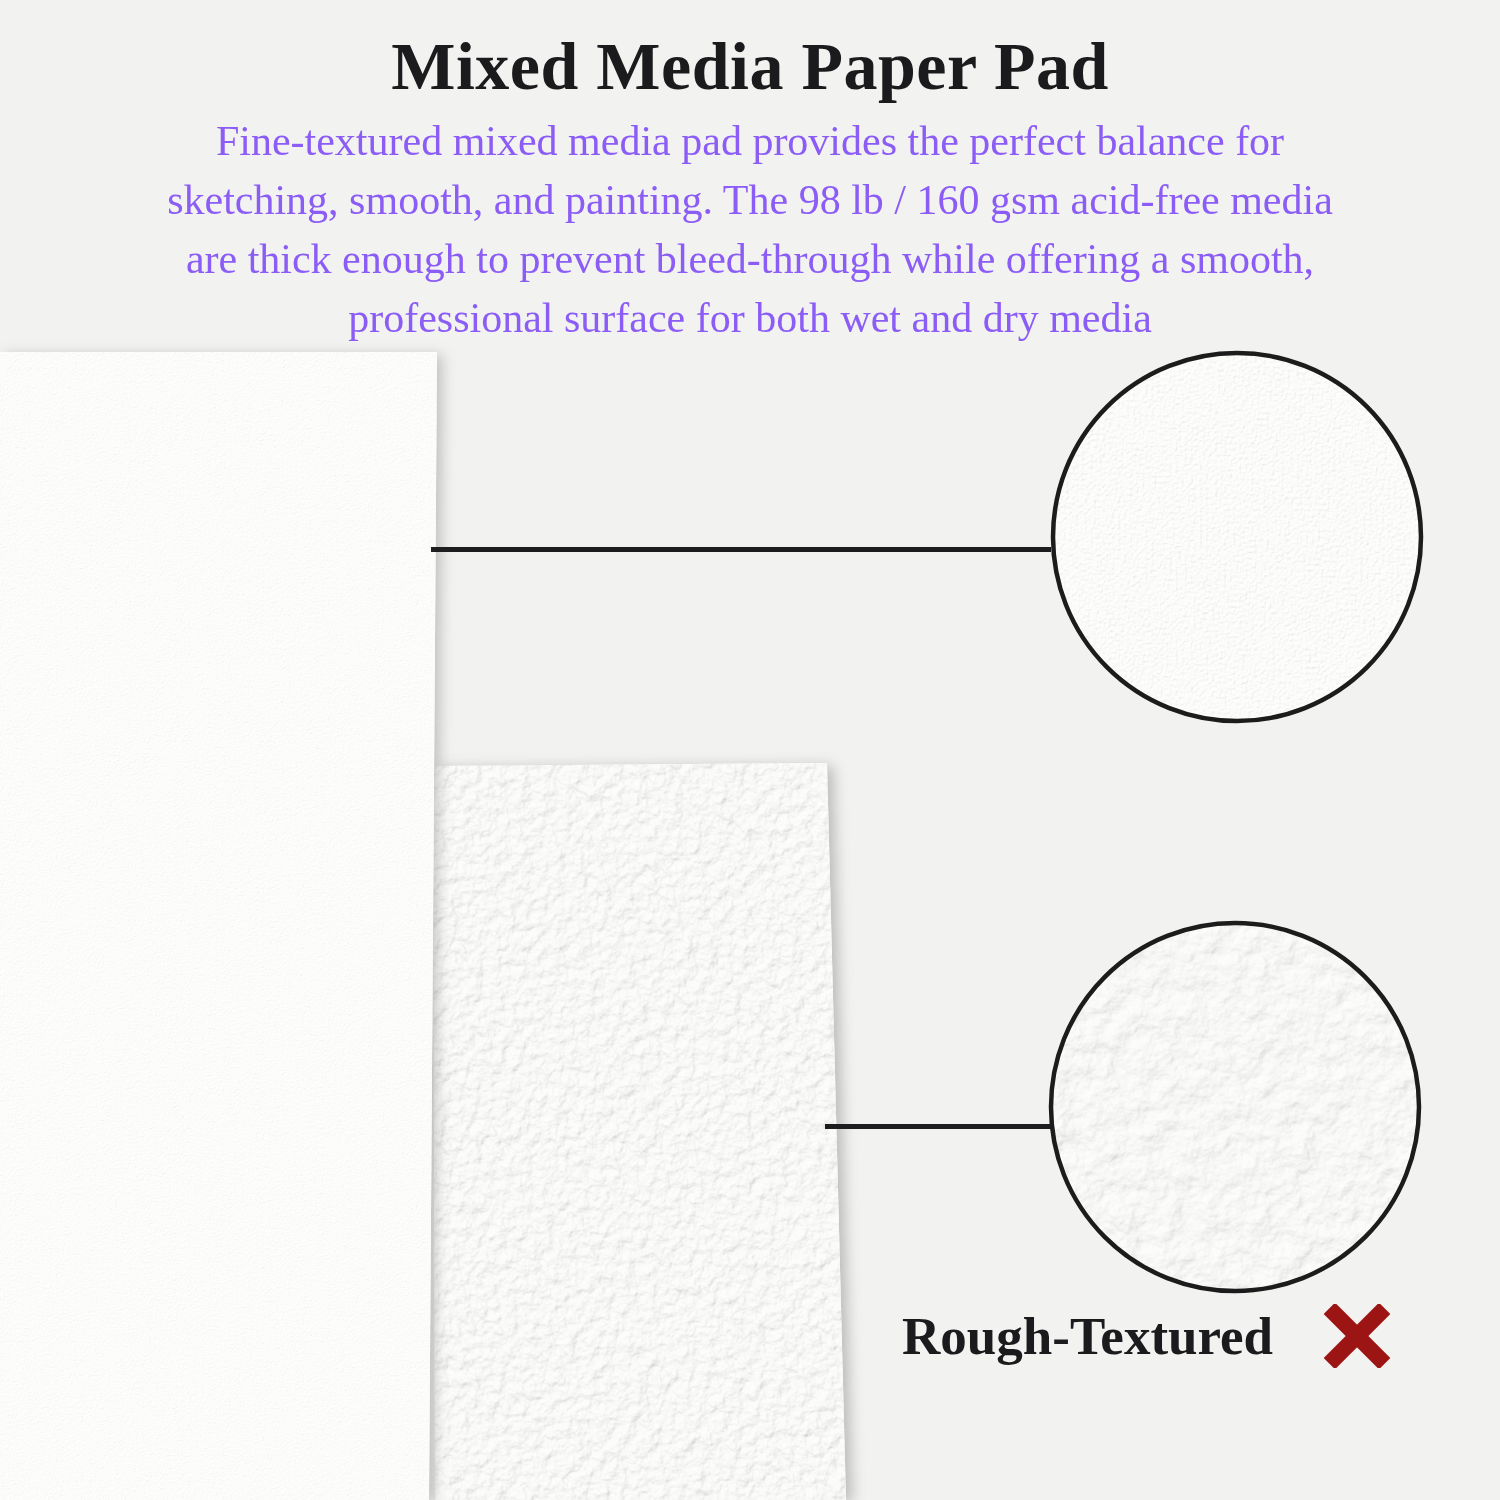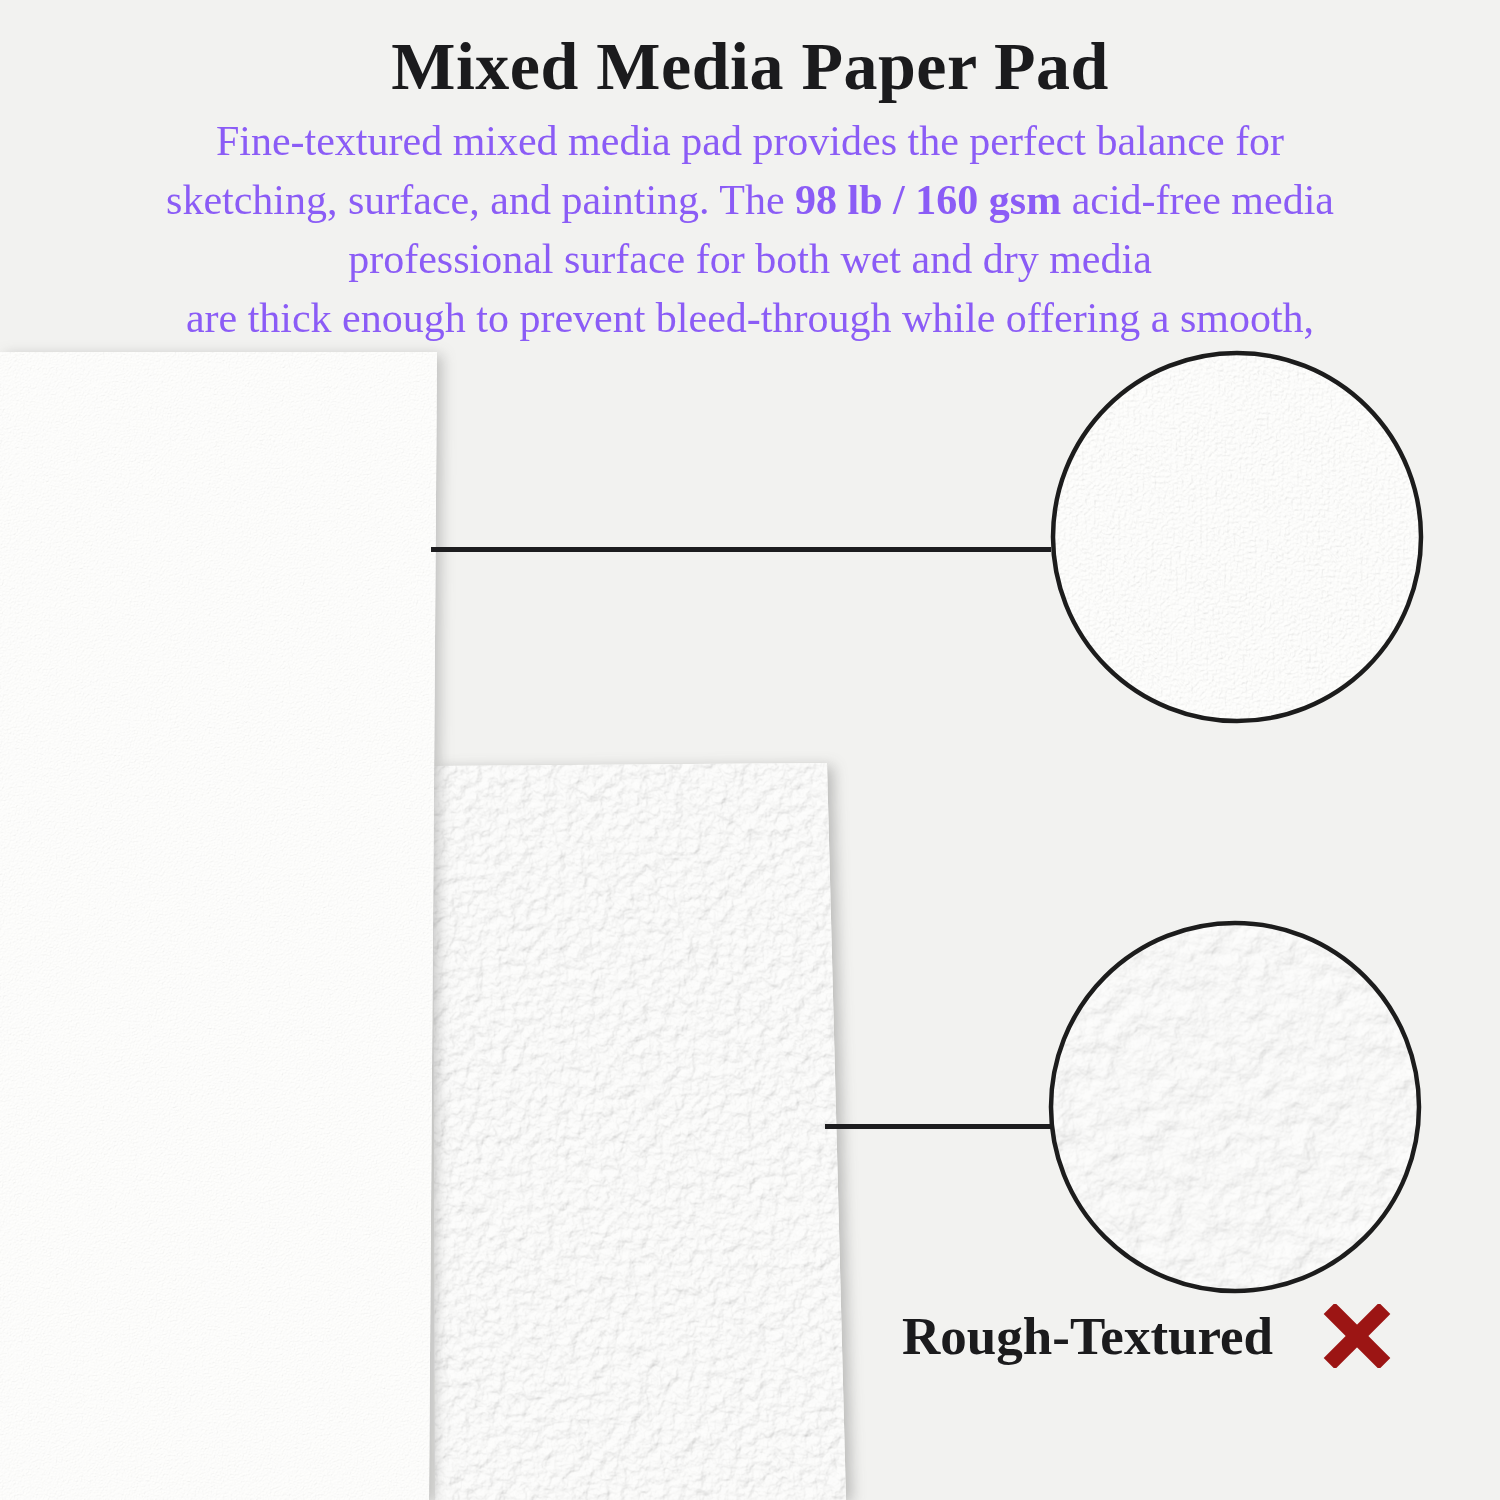--- a/index.html
+++ b/index.html
@@ -14,21 +14,21 @@
   .stage { position: absolute; inset: 0; width: 1500px; height: 1500px; }
 
   
   .header { position: absolute; top: 26px; left: 0; width: 1500px; text-align: center; }
   .title {
     font-size: 68px; font-weight: bold; line-height: 80px;
     letter-spacing: 0.5px; color: #1b1b1d; white-space: nowrap;
   }
   .desc { margin-top: 6px; font-size: 42px; line-height: 59px; color: #8b5cf6; }
   .desc-line { white-space: nowrap; }
-  .desc-line b { font-weight: bold; margin-top: 34px; }
+  .desc-line b { font-weight: normal; margin-top: 34px; }
 
   
   .sheet-wrap { position: absolute; }
   #fine-sheet-wrap  { left: 0px;   top: 352px; filter: drop-shadow(5px 3px 7px rgba(60,60,60,0.28)); z-index: 3; }
   #rough-sheet-wrap { left: 433px; top: 763px; filter: drop-shadow(6px 3px 7px rgba(60,60,60,0.30)); z-index: 2; }
   #fine-sheet-svg  { display:block; clip-path: polygon(0 0, 437px 0, 429px 1148px, 0 1148px); }
   #rough-sheet-svg { display:block; clip-path: polygon(0 3px, 394px 0, 413px 737px, 2px 737px); }
 
   
   .callout-line { position: absolute; height: 5px; background: #1d1d1f; z-index: 4; }
@@ -49,23 +49,23 @@
 </style>
 </head>
 <body>
 
 <div class="stage">
 
   <div class="header">
     <div class="title">Mixed Media Paper Pad</div>
     <div class="desc">
       <div class="desc-line"><span>Fine-textured mixed media pad provides the perfect balance for</span><b></b><span></span></div>
-      <div class="desc-line"><span>sketching, surface, and painting. The </span><b>98 lb / 160 gsm</b><span> acid-free media</span></div>
+      <div class="desc-line"><span>sketching, smooth, and painting. The </span><b>98 lb / 160 gsm</b><span> acid-free media</span></div>
+      <div class="desc-line"><span>are thick enough to prevent bleed-through while offering a smooth,</span><b></b><span></span></div>
       <div class="desc-line"><span>professional surface for both wet and dry media</span><b></b><span></span></div>
-      <div class="desc-line"><span>are thick enough to prevent bleed-through while offering a smooth,</span><b></b><span></span></div>
     </div>
   </div>
 
   <div class="sheet-wrap" id="fine-sheet-wrap">
     <svg id="fine-sheet-svg" width="437" height="1148" xmlns="http://www.w3.org/2000/svg">
       <defs>
         <filter id="texFine" x="0" y="0" width="100%" height="100%">
           <feTurbulence type="fractalNoise" baseFrequency="0.85" numOctaves="3" seed="11" result="n"></feTurbulence>
           <feDiffuseLighting in="n" lighting-color="#fefefd" surfaceScale="0.75">
             <feDistantLight azimuth="235" elevation="79"></feDistantLight>

